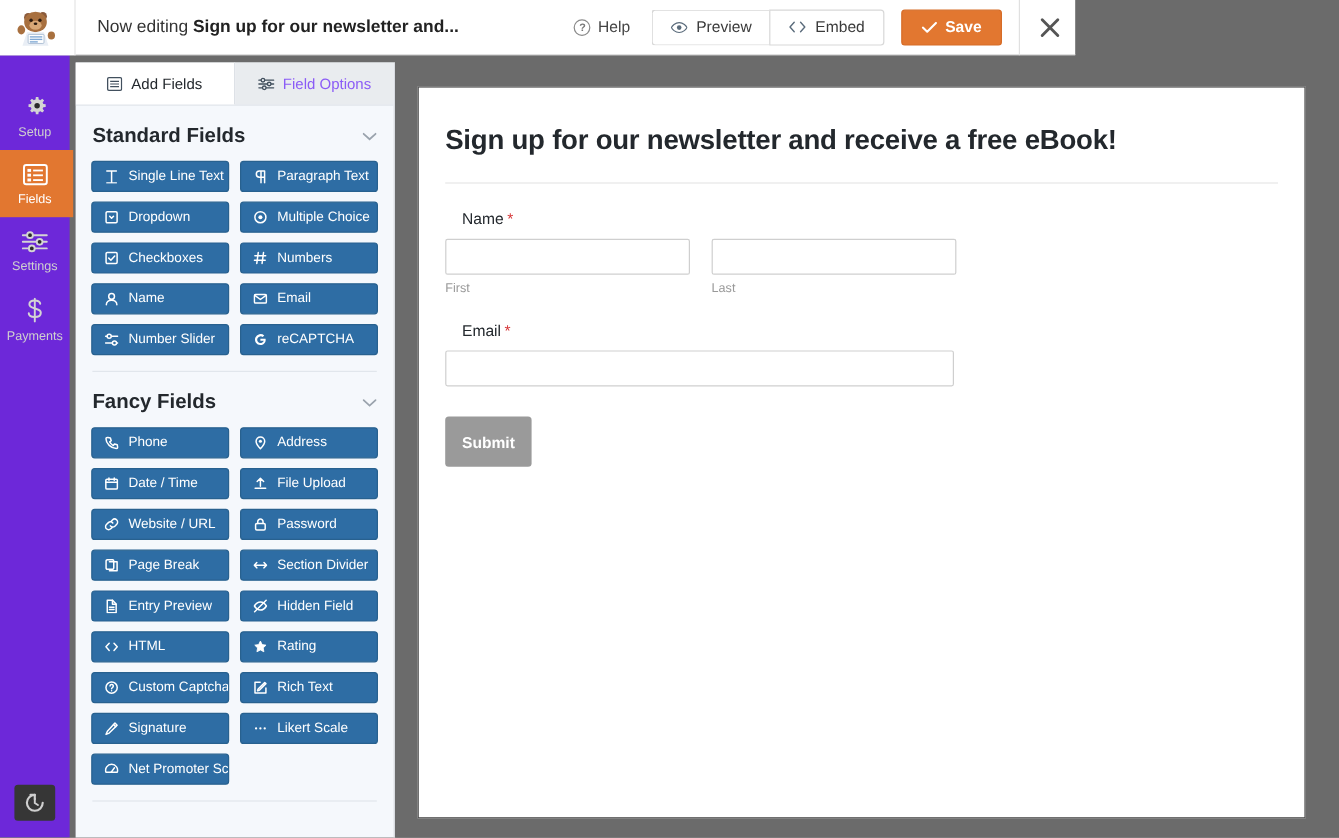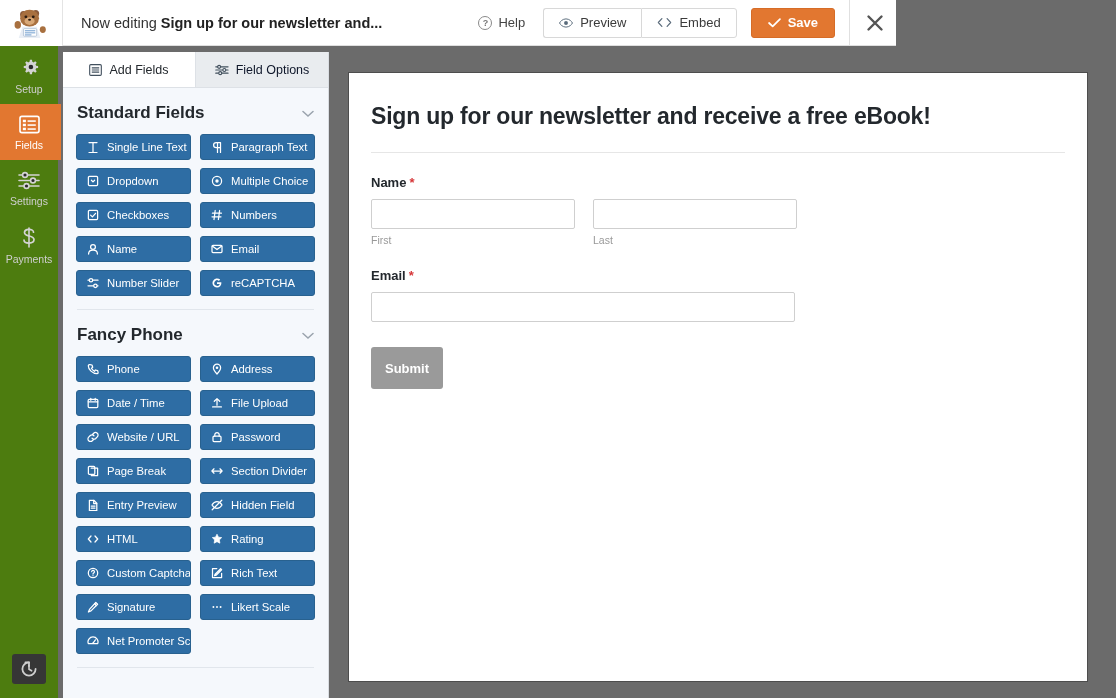--- a/index.html
+++ b/index.html
@@ -55,22 +55,22 @@
     border: 1px solid #d66c27; cursor: pointer;
   }
   .close-x {
     margin-left: 14px; padding-left: 16px; border-left: 1px solid #e0e0e0;
     height: 46px; display: flex; align-items: center; cursor: pointer;
   }
 
   
   .rail {
     position: absolute; top: 46px; left: 0; width: 58px; height: 652px;
-    background: #4d7c0f; display: flex; flex-direction: column;
-    align-items: center; padding-top: 0;
+    background: #6d28d9; display: flex; flex-direction: column;
+    align-items: center; padding-top: 21px;
   }
   .rail-item {
     width: 63px; padding: 11px 0 9px; display: flex; flex-direction: column;
     align-items: center; gap: 5px; cursor: pointer;
     color: #cfcfcf; font-size: 10.5px;
   }
   .rail-item.active { background: #e27730; color: #fff; }
   .rail-item svg { display: block; }
   .rail-bottom {
     margin-top: auto; margin-bottom: 14px;
@@ -80,21 +80,21 @@
 
   
   .panel {
     position: absolute; top: 52px; left: 63px; width: 266px; height: 652px;
     background: #f5f8fc; border-right: 1px solid #d9dde2;
     overflow: hidden;
   }
   .tabs { display: flex; height: 36px; border-bottom: 1px solid #dde1e6; }
   .tab {
     flex: 1; display: flex; align-items: center; justify-content: center;
-    gap: 7px; font-size: 12.5px; color: #0f172a; cursor: pointer;
+    gap: 7px; font-size: 12.5px; color: #8b5cf6; cursor: pointer;
     background: #e9ecef;
   }
   .tab.active { background: #ffffff; color: #23282d; }
   .tab.left { border-right: 1px solid #dde1e6; }
 
   .panel-scroll { height: 616px; overflow: hidden; padding: 0 0 0 0; }
   .section-head {
     display: flex; align-items: center; justify-content: space-between;
     padding: 15px 14px 11px 14px; font-size: 17px; font-weight: bold;
     color: #23282d; cursor: pointer;
@@ -122,21 +122,21 @@
   .form-card {
     width: 740px; height: 610px; background: #ffffff;
     border: 1px solid #4d4d4d; padding: 30px 22px 0 22px;
   }
   .form-title {
     font-size: 23px; font-weight: bold; color: #23282d; letter-spacing: -0.2px;
     padding: 0 0 0 0;
   }
   .title-rule { margin: 22px 0 0; border-top: 1px solid #e6e6e6; }
   .fld-block { margin-top: 22px; }
-  .fld-label { font-size: 13px; color: #23282d; font-weight: bold; }
+  .fld-label { font-size: 13px; color: #23282d; font-weight: normal; margin-left: 14px; }
   .req { color: #d63638; margin-left: 3px; }
   .name-row { display: flex; gap: 18px; margin-top: 9px; }
   .name-col { width: 204px; }
   .inp {
     width: 100%; height: 30px; border: 1px solid #cfcfcf; border-radius: 2px;
     background: #fff;
   }
   .inp.wide { width: 424px; }
   .sublabel { font-size: 10.5px; color: #999; margin-top: 5px; }
   .submit-btn {
@@ -378,21 +378,21 @@
                 <path d="M10.4 6.1c0 2.6-1.9 4.5-4.4 4.5A4.6 4.6 0 1 1 9.2 2.6L7.9 3.9A2.8 2.8 0 1 0 8.8 7H6V5.3h4.3z" fill="#fff"></path>
               </svg>
             </span>
             <span>reCAPTCHA</span>
           </div>
         </div>
 
       <div class="section-sep"></div>
 
       <div class="section-head">
-        <span>Fancy Phone</span>
+        <span>Fancy Fields</span>
         <span class="chevron">
           <svg width="12" height="8" viewBox="0 0 12 8">
               <path d="M1 1.5 L6 6 L11 1.5" fill="none" stroke="#9aa3ad" stroke-width="1.5" stroke-linecap="round"></path>
             </svg>
         </span>
       </div>
       <div class="field-grid" id="grid-fancy">
           <div class="field-btn">
             <span class="fi">
               <svg width="12" height="12" viewBox="0 0 12 12">

